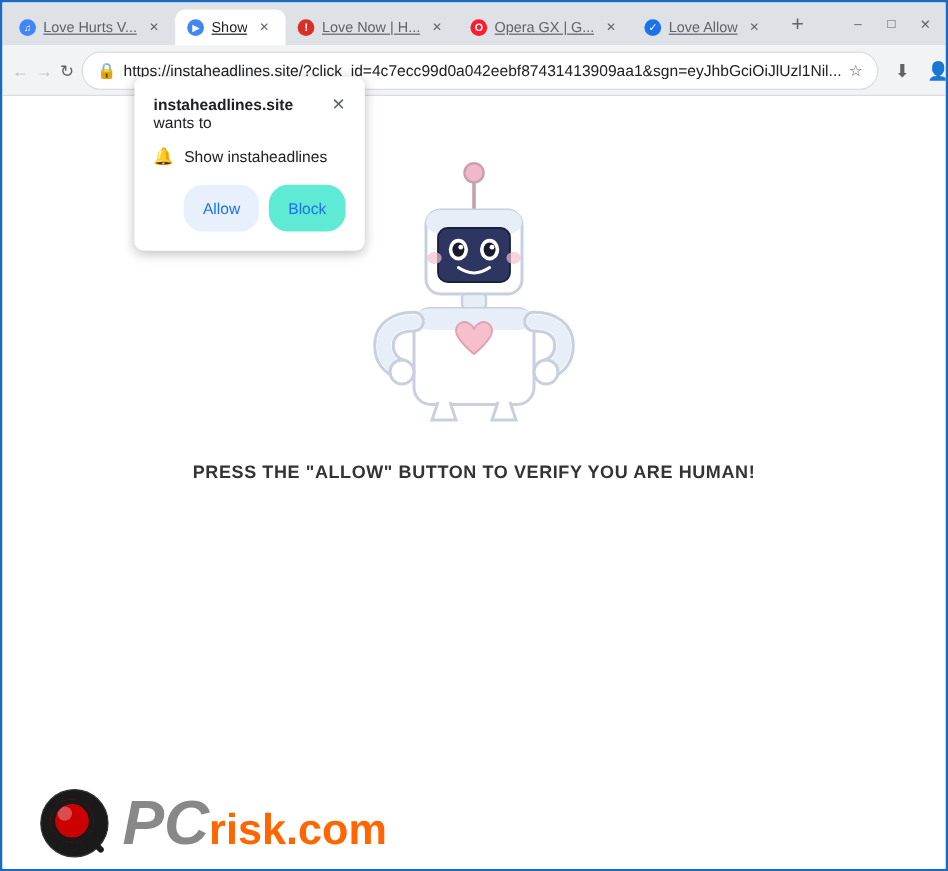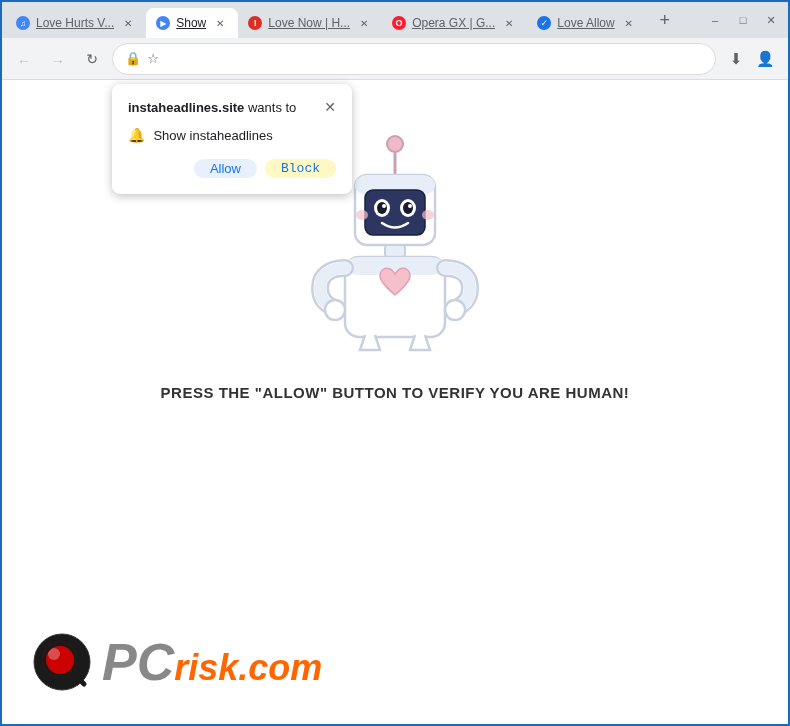--- a/index.html
+++ b/index.html
@@ -162,27 +162,27 @@
       justify-content: center;
       border-radius: 50%;
       cursor: pointer;
       color: #5f6368;
       font-size: 15px;
     }
 
     
     .notification-popup {
       position: absolute;
-      top: 82px;
+      top: 62px;
       left: 110px;
       background: #fff;
       border-radius: 8px;
       box-shadow: 0 2px 10px rgba(0,0,0,0.25);
       padding: 16px;
-      width: 240px;
+      width: 192px;
       z-index: 100;
     }
     .popup-header {
       display: flex;
       justify-content: space-between;
       align-items: flex-start;
       margin-bottom: 12px;
     }
     .popup-title {
       font-size: 13px;
@@ -208,35 +208,34 @@
     .popup-bell {
       font-size: 14px;
       color: #5f6368;
     }
     .popup-buttons {
       display: flex;
       justify-content: flex-end;
       gap: 8px;
     }
     .popup-btn {
-      padding: 2px 16px;
+      padding: 12px 16px;
       border-radius: 16px;
       font-size: 13px;
       cursor: pointer;
       border: none;
       font-weight: 500;
     }
     .popup-btn.allow {
       background: #e8f0fe;
       color: #1a73e8;
     }
     .popup-btn.block {
-      background: #fef9c3;
+      background: #5eead4;
       color: #1a73e8;
-      font-family: Liberation Mono, monospace;
     }
 
     
     .page-content {
       background: #fff;
       display: flex;
       flex-direction: column;
       align-items: center;
       padding: 30px 20px 20px;
       height: calc(726px - 78px);
@@ -258,21 +257,21 @@
       font-weight: 600;
       color: #333;
       text-align: center;
       letter-spacing: 0.5px;
       margin-bottom: 20px;
     }
 
     
     .pcrisk-footer {
       position: absolute;
-      bottom: 32px;
+      bottom: 8px;
       left: 30px;
       display: flex;
       align-items: center;
       gap: 10px;
     }
     .pcrisk-logo {
       width: 60px;
       height: 60px;
     }
 
@@ -316,20 +315,21 @@
     <div class="win-btn close-btn">✕</div>
   </div>
 </div>
 
 <div class="address-bar">
   <div class="nav-btn disabled">←</div>
   <div class="nav-btn disabled">→</div>
   <div class="nav-btn">↻</div>
   <div class="url-bar">
     <span class="url-icon">🔒</span>
+    <span class="url-text">https://instaheadlines.site/?click_id=4c7ecc99d0a042eebf87431413909aa1&amp;sgn=eyJhbGciOiJlUzl1Nil...</span>
     <span class="url-icon">☆</span>
   </div>
   <div class="toolbar-icons">
     <div class="toolbar-icon-btn">⬇</div>
     <div class="toolbar-icon-btn">👤</div>
 
   </div>
 </div>
 
 <div class="notification-popup">
@@ -410,15 +410,15 @@
   <svg class="pcrisk-logo" viewBox="0 0 60 60" xmlns="http://www.w3.org/2000/svg">
     <circle cx="30" cy="30" r="28" fill="#1a1a1a" stroke="#333" stroke-width="1"></circle>
     <circle cx="28" cy="28" r="18" fill="#cc0000"></circle>
     <circle cx="22" cy="22" r="6" fill="#fff" opacity="0.3"></circle>
 
     <line x1="42" y1="42" x2="52" y2="52" stroke="#1a1a1a" stroke-width="5" stroke-linecap="round"></line>
     <circle cx="28" cy="28" r="16" fill="none" stroke="#1a1a1a" stroke-width="4"></circle>
   </svg>
   <div style="display:flex;align-items:baseline;">
     <span style="font-size:52px;font-weight:900;color:#888;font-style:italic;line-height:1;">PC</span>
-      <span style="font-size:36px;font-weight:700;color:#ff6600;font-style:italic;line-height:1;">risk.com</span>
+      <span style="font-size:36px;font-weight:700;color:#ff6600;line-height:1;">risk.com</span>
   </div>
 </div>
 
 </body></html>

